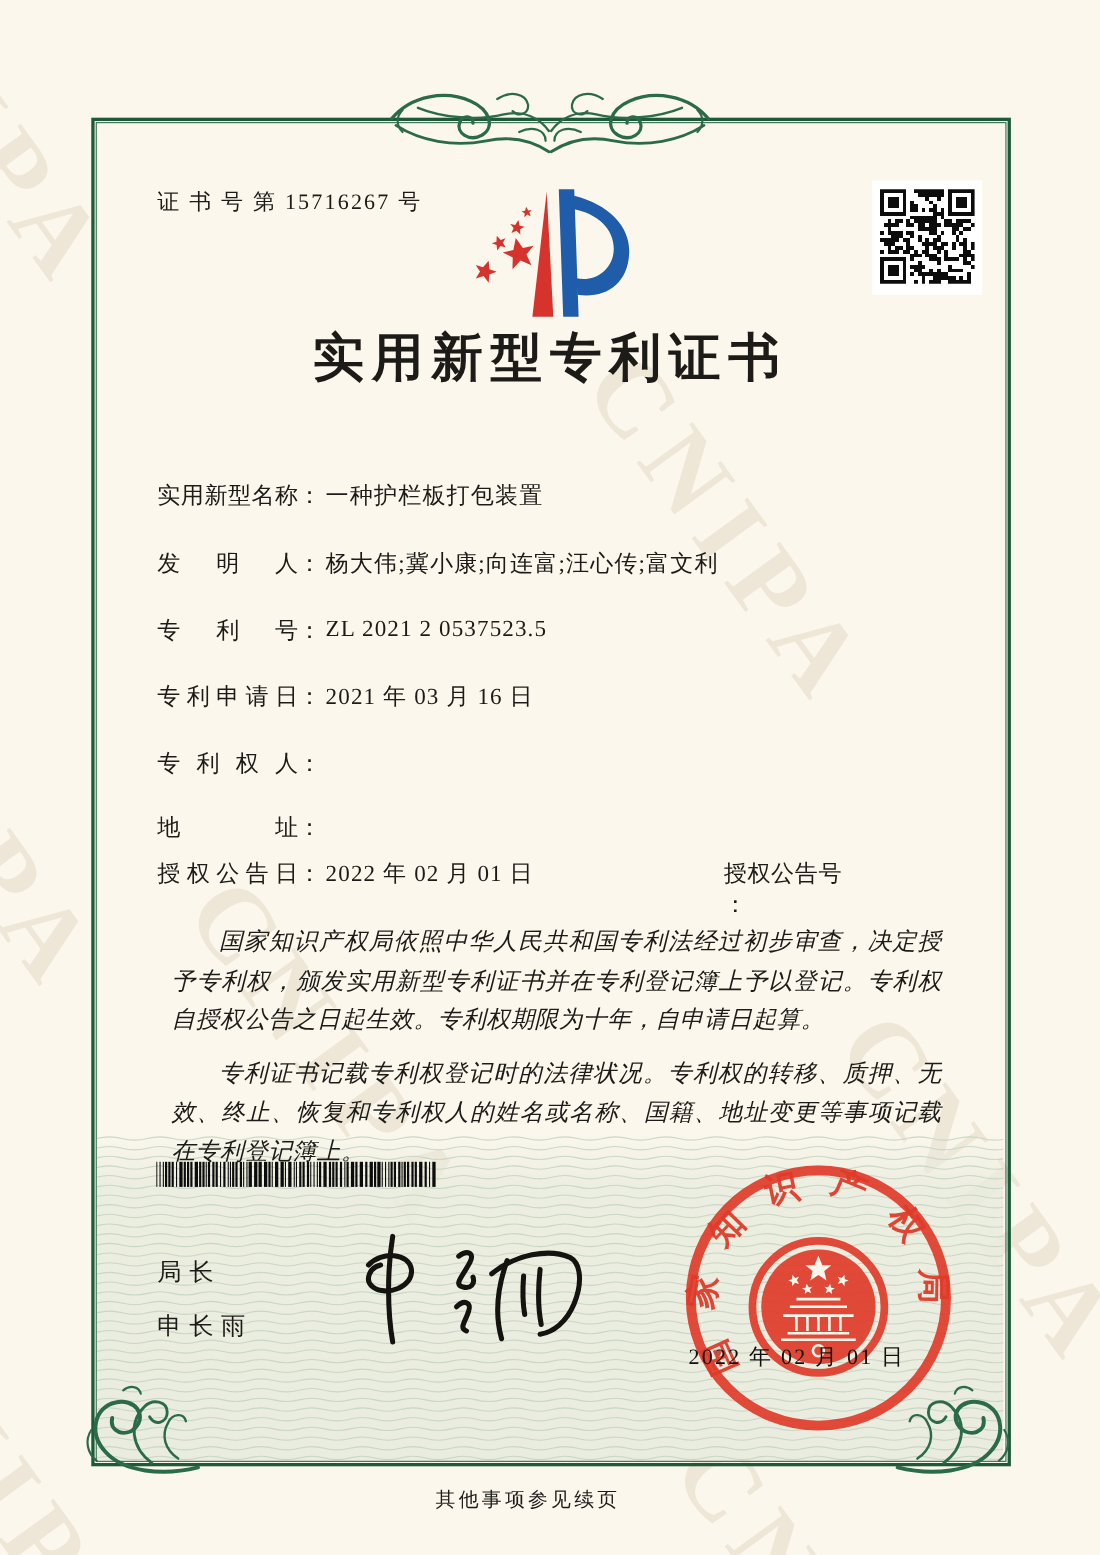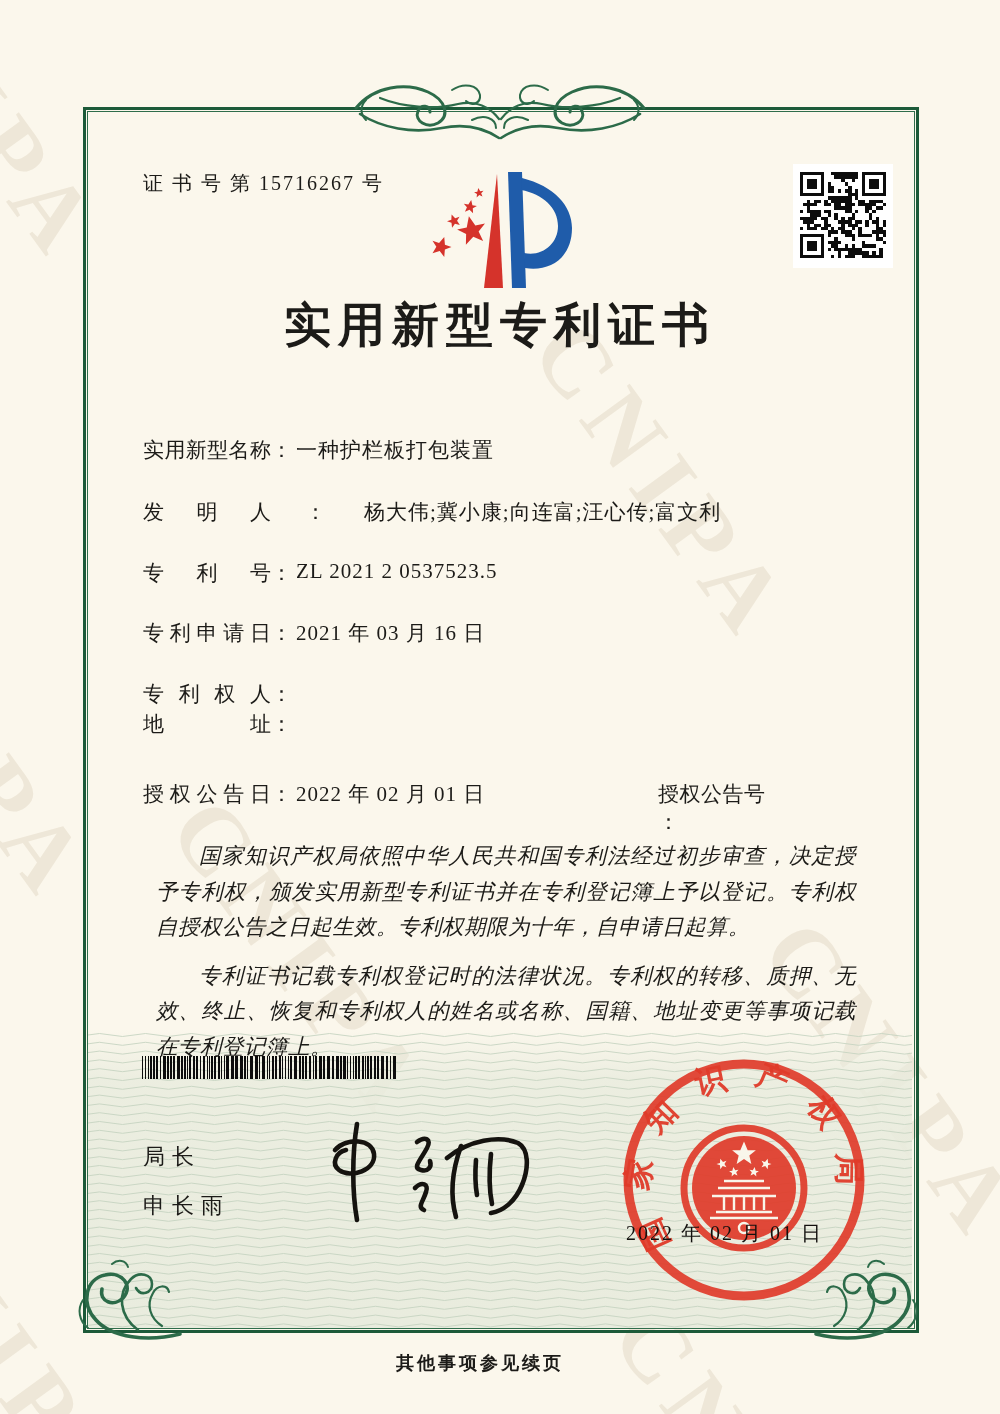--- a/index.html
+++ b/index.html
@@ -36,21 +36,21 @@
   .barcode svg{display:block;}
   .sigblock{position:absolute;left:143px;top:1142px;z-index:4;font-size:22px;letter-spacing:7px;}
   .signame{margin-top:19px;}
   .sigsvg{position:absolute;left:295px;top:1112px;z-index:4;}
   .seal{position:absolute;left:612px;top:1048px;z-index:5;}
   .sealdate{position:absolute;left:626px;top:1220px;width:200px;z-index:6;
             font-size:20px;letter-spacing:2px;color:#12100e;}
   .pageinfo{position:absolute;left:60px;top:1293px;width:836px;text-align:center;
             font-size:18px;letter-spacing:2px;z-index:4;}
   .note{position:absolute;left:0;top:1351px;width:960px;text-align:center;
-        font-size:18px;letter-spacing:3px;z-index:4;font-weight:bold;}
+        font-size:18px;letter-spacing:3px;z-index:4;}
   .qrbox{position:absolute;left:793px;top:164px;width:100px;height:104px;background:#ffffff;z-index:4;}
   .qrbox svg{position:absolute;left:7px;top:8px;}
   .logo{position:absolute;left:424px;top:164px;z-index:4;}
 </style>
 </head>
 <body>
 
 <div class="page">
 
   <div class="wm" style="left:-90px;top:-80px;">CNIPA</div>
@@ -385,40 +385,40 @@
       </svg>
   </div>
 
   <div class="title">实用新型专利证书</div>
 
   <div class="frow" style="top:424px;">
     <span class="flabel">实用新型名称</span>
       <span class="fcolon">：</span>
       <span class="fvalue">一种护栏板打包装置</span>
   </div>
-  <div class="frow" style="top:486px;gap:34px;">
+  <div class="frow" style="top:486px;">
     <span class="flabel">发明人</span>
       <span class="fcolon">：</span>
       <span class="fvalue">杨大伟;冀小康;向连富;汪心传;富文利</span>
   </div>
   <div class="frow" style="top:547px;">
     <span class="flabel">专利号</span>
       <span class="fcolon">：</span>
       <span class="fvalue">ZL 2021 2 0537523.5</span>
   </div>
   <div class="frow" style="top:607px;">
     <span class="flabel">专利申请日</span>
       <span class="fcolon">：</span>
       <span class="fvalue">2021 年 03 月 16 日</span>
   </div>
   <div class="frow" style="top:668px;">
     <span class="flabel">专利权人</span>
       <span class="fcolon">：</span>
   </div>
-  <div class="frow" style="top:698px;">
+  <div class="frow" style="top:726px;">
     <span class="flabel">地址</span>
       <span class="fcolon">：</span>
   </div>
   <div class="frow" style="top:768px;width:774px;">
     <span class="flabel">授权公告日</span>
       <span class="fcolon">：</span>
       <span class="fvalue">2022 年 02 月 01 日</span>
     <span class="frow2">
       <span class="flabel2">授权公告号</span>
         <span class="fcolon">：</span>

